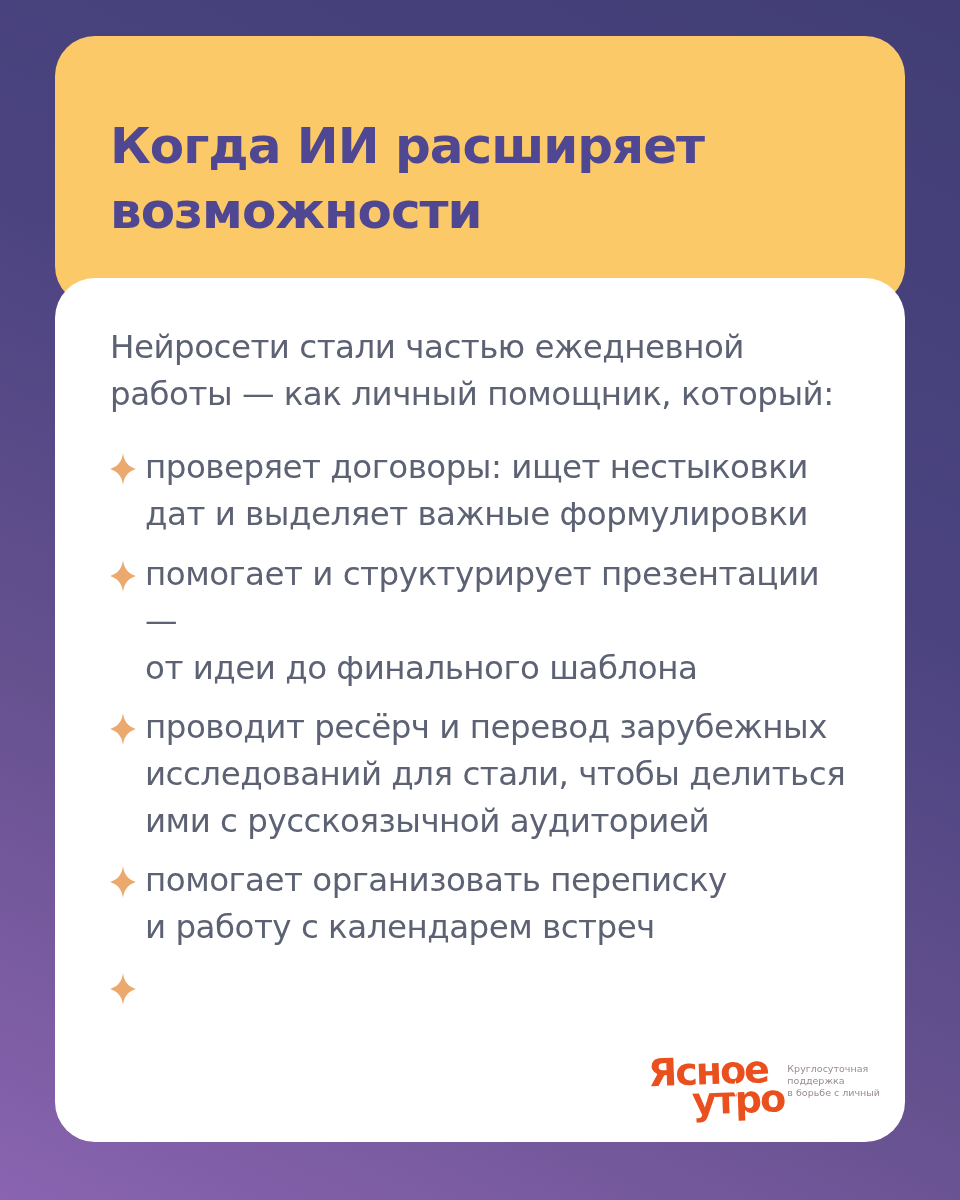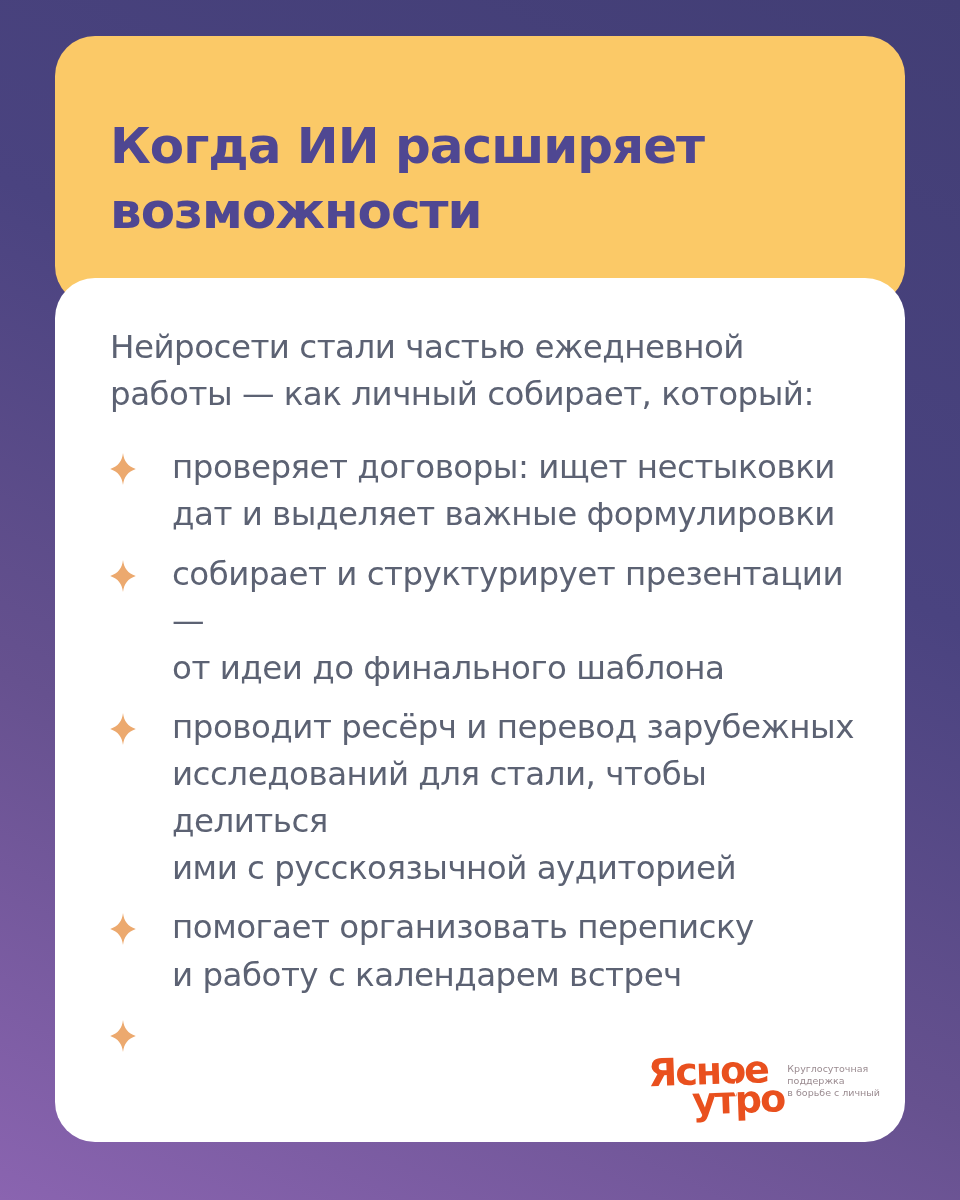--- a/index.html
+++ b/index.html
@@ -48,21 +48,21 @@
     white-space: pre-line;
     margin: 0 0 26px 0;
   }
   .bullet-list {
     list-style: none;
     margin: 0; padding: 0;
   }
   .bullet-item {
     display: flex;
     align-items: flex-start;
-    gap: 36px;
+    gap: 9px;
     margin-bottom: 12px;
   }
   .bullet-item .star-icon { flex: 0 0 auto; margin-top: 9px; }
   .bullet-item .star-icon svg { display: block; }
   .bullet-text {
     font-size: 32.5px;
     line-height: 1.45;
     letter-spacing: -0.5px;
     white-space: pre-line;
   }
@@ -112,39 +112,39 @@
 <body>
 
 <div class="card-yellow">
   <h1 class="page-title">Когда ИИ расширяет
 возможности</h1>
 </div>
 
 <div class="card-white">
   <div class="body-content">
     <p class="intro">Нейросети стали частью ежедневной
-работы — как личный собирает, который:</p>
+работы — как личный помощник, который:</p>
 
     <ul class="bullet-list">
       <li class="bullet-item">
         <span class="star-icon">
           <svg width="26" height="32" viewBox="0 0 24 30">
               <path d="M12 0 C13 8 16.5 12.3 24 15 C16.5 17.7 13 22 12 30 C11 22 7.5 17.7 0 15 C7.5 12.3 11 8 12 0 Z" fill="#eca96e"></path>
             </svg>
         </span>
         <span class="bullet-text">проверяет договоры: ищет нестыковки
 дат и выделяет важные формулировки</span>
       </li>
       <li class="bullet-item">
         <span class="star-icon">
           <svg width="26" height="32" viewBox="0 0 24 30">
               <path d="M12 0 C13 8 16.5 12.3 24 15 C16.5 17.7 13 22 12 30 C11 22 7.5 17.7 0 15 C7.5 12.3 11 8 12 0 Z" fill="#eca96e"></path>
             </svg>
         </span>
-        <span class="bullet-text">собирает и структурирует презентации —
+        <span class="bullet-text">помогает и структурирует презентации —
 от идеи до финального шаблона</span>
       </li>
       <li class="bullet-item">
         <span class="star-icon">
           <svg width="26" height="32" viewBox="0 0 24 30">
               <path d="M12 0 C13 8 16.5 12.3 24 15 C16.5 17.7 13 22 12 30 C11 22 7.5 17.7 0 15 C7.5 12.3 11 8 12 0 Z" fill="#eca96e"></path>
             </svg>
         </span>
         <span class="bullet-text">проводит ресёрч и перевод зарубежных
 исследований для стали, чтобы делиться

